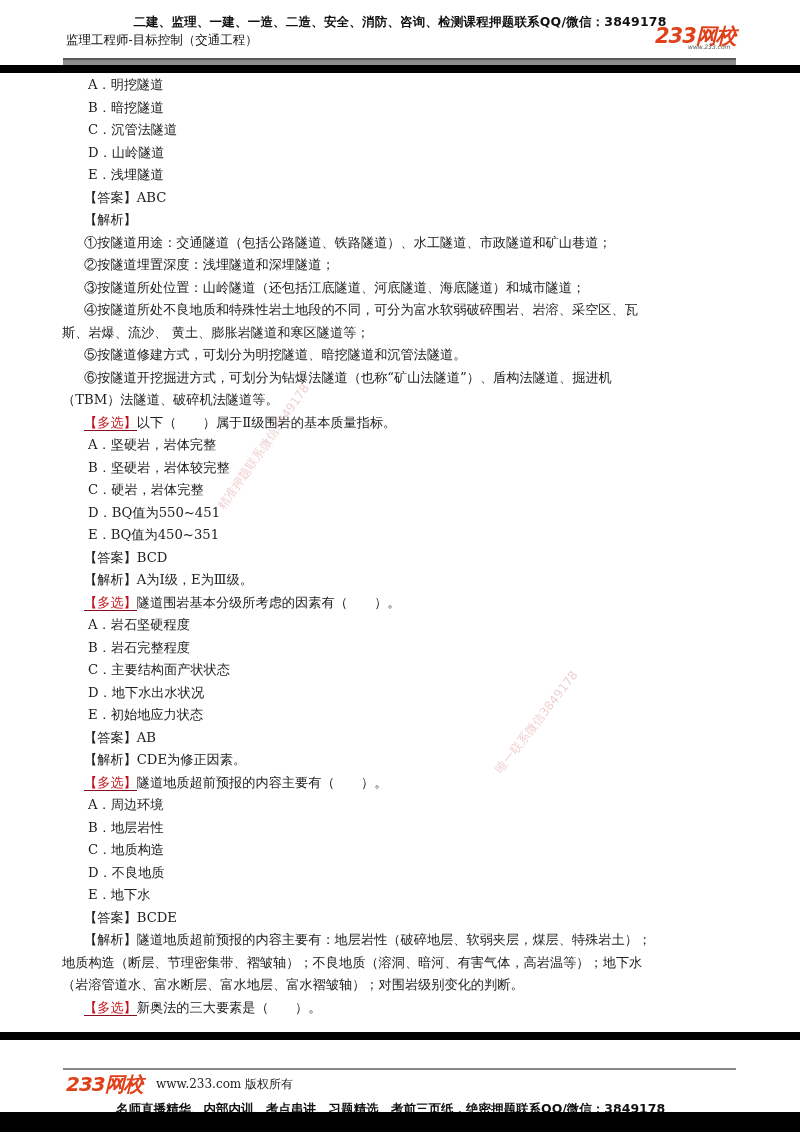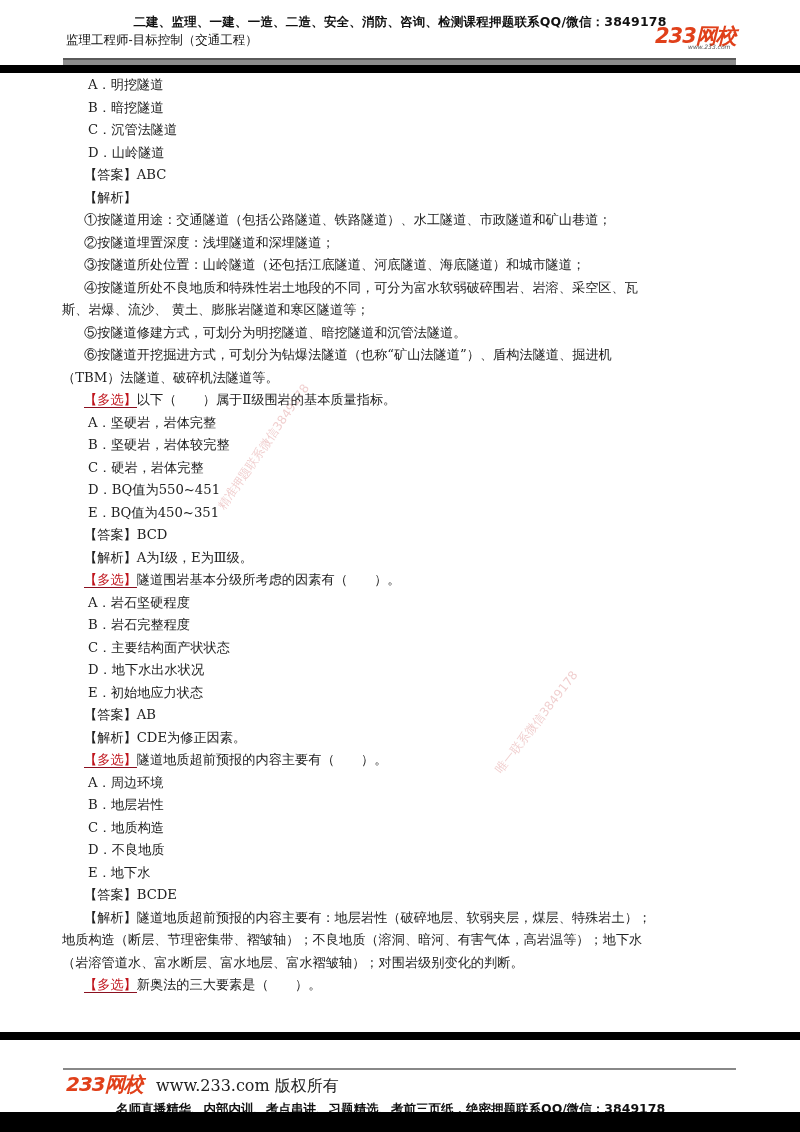--- a/index.html
+++ b/index.html
@@ -25,21 +25,21 @@
   .ind2 { padding-left:22px; }
   .ind0 { padding-left:0; }
   .tag { color:#c0141c; border-bottom:1.5px solid #8a1020;font-family:Liberation Serif, serif; }
   
   .wm { color:rgba(200,80,80,0.28); font-size:12px; transform-origin:left bottom; white-space:nowrap; font-family:"DejaVu Sans","Liberation Sans",sans-serif; }
   .wm1 { left:228px; top:496px; transform:rotate(-55deg); }
   .wm2 { left:505px; top:760px; transform:rotate(-52deg); }
   
   .ftr-rule { left:63px; width:673px; top:1068px; height:2px; background:#888; }
   .ftr-logo { left:66px; top:1071px; font-size:20px; }
-  .ftr-copy { left:156px; top:1076px; font-size:16px; color:#222; }
+  .ftr-copy { left:156px; top:1076px; font-size:12px; color:#222; }
   .ftr-page { left:390px; top:1132px; font-size:12px; color:#444; }
   .ftr-bottom { left:116px; top:1101px; font-size:12.5px; font-weight:bold; color:#111; font-family:"DejaVu Sans","Liberation Sans",sans-serif; white-space:nowrap;text-decoration:underline; }
   .black-band-bot { left:0; width:800px; top:1112px; height:20px; background:#000; }
 </style>
 </head>
 <body>
 
 <div class="abs hdr-top">二建、监理、一建、一造、二造、安全、消防、咨询、检测课程押题联系QQ/微信：3849178</div>
 <div class="abs hdr-title">监理工程师-目标控制（交通工程）</div>
 <div class="abs logo hdr-logo">233网校</div>
@@ -49,20 +49,21 @@
 
 <div class="abs wm wm1">精准押题联系微信3849178</div>
 <div class="abs wm wm2">唯一联系微信3849178</div>
 
 <div class="abs content">
 
   <div class="line ind1">A．明挖隧道</div>
   <div class="line ind1">B．暗挖隧道</div>
   <div class="line ind1">C．沉管法隧道</div>
   <div class="line ind1">D．山岭隧道</div>
+  <div class="line ind1">E．浅埋隧道</div>
   <div class="line ind2">【答案】ABC</div>
   <div class="line ind2">【解析】</div>
   <div class="line ind2">①按隧道用途：交通隧道（包括公路隧道、铁路隧道）、水工隧道、市政隧道和矿山巷道；</div>
   <div class="line ind2">②按隧道埋置深度：浅埋隧道和深埋隧道；</div>
   <div class="line ind2">③按隧道所处位置：山岭隧道（还包括江底隧道、河底隧道、海底隧道）和城市隧道；</div>
   <div class="line ind2">④按隧道所处不良地质和特殊性岩土地段的不同，可分为富水软弱破碎围岩、岩溶、采空区、瓦</div>
   <div class="line ind0">斯、岩爆、流沙、 黄土、膨胀岩隧道和寒区隧道等；</div>
   <div class="line ind2">⑤按隧道修建方式，可划分为明挖隧道、暗挖隧道和沉管法隧道。</div>
   <div class="line ind2">⑥按隧道开挖掘进方式，可划分为钻爆法隧道（也称“矿山法隧道”）、盾构法隧道、掘进机</div>
   <div class="line ind0">（TBM）法隧道、破碎机法隧道等。</div>

